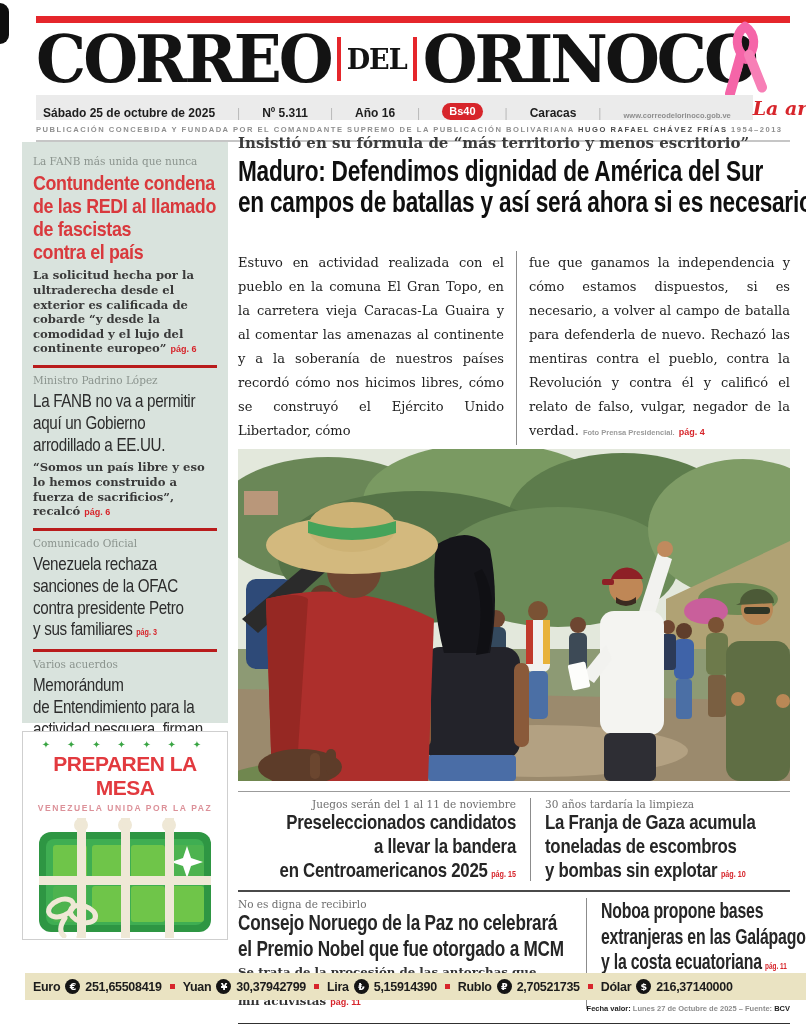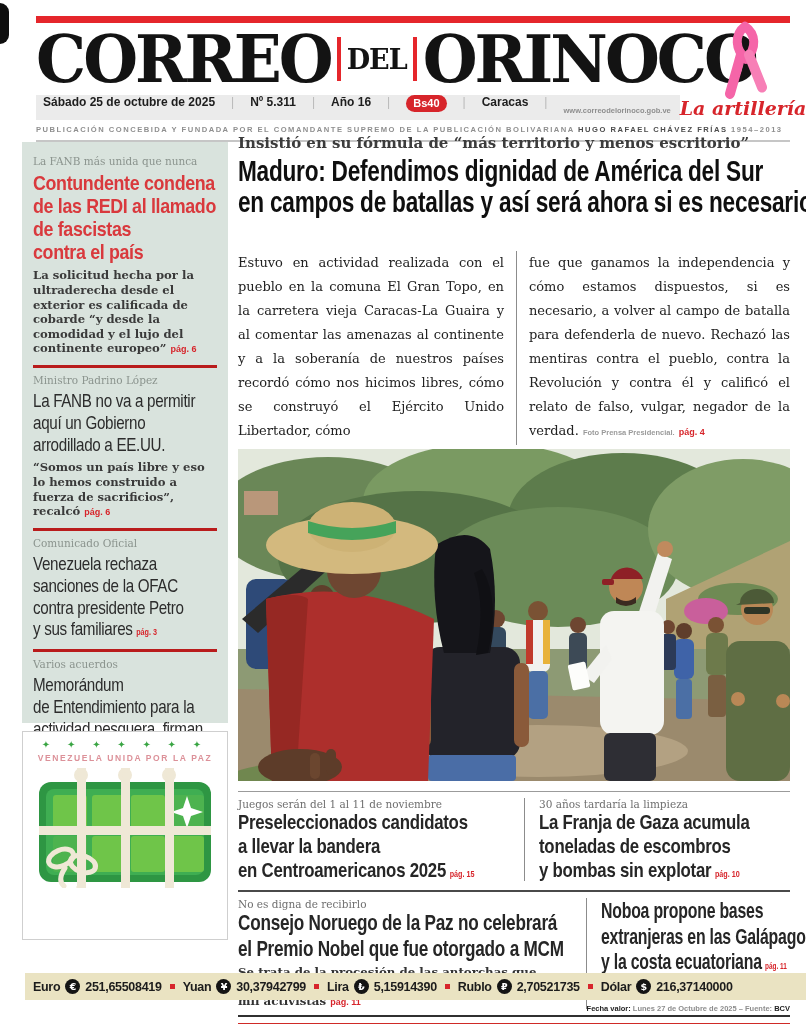--- a/index.html
+++ b/index.html
@@ -11,21 +11,21 @@
   .topbar{position:absolute;left:36px;top:16px;width:754px;height:7px;background:#e5262b;}
   .mast{position:absolute;left:36px;top:26px;width:754px;height:66px;display:flex;align-items:center;}
   .mast-title{display:flex;align-items:center;font-family:"DejaVu Serif",serif;font-weight:bold;color:#131313;}
   .mast-big{font-size:63px;letter-spacing:-3px;line-height:1;transform:scaleY(1.05);}
   .redbar{width:4px;height:44px;background:#e5262b;margin:0 6px;}
   .mast-del{font-size:27px;letter-spacing:-1px;}
   .mast-orinoco{position:relative;}
   .ribbon{position:absolute;right:-12px;top:-6px;}
 
   .dateline{position:absolute;left:36px;top:95px;width:754px;height:25px;display:flex;align-items:center;}
-  .datebox{display:flex;align-items:flex-start;background:#ebebeb;height:25px;padding:0 9px 0 7px;gap:16px;
+  .datebox{display:flex;align-items:flex-end;background:#ebebeb;height:25px;padding:0 22px 0 7px;gap:22px;
            font-weight:bold;font-size:12px;color:#1d1d1d;white-space:nowrap;}
   .dsep{color:#b9b9b9;font-weight:normal;font-size:12px;}
   .badge{background:#d7252b;color:#fff;border-radius:11px;padding:2px 7px 3px;font-size:11px;font-weight:bold;}
   .site{font-size:7.5px;color:#8e8e8e;margin-top:11px;}
   .slogan{margin-left:auto;font-family:"DejaVu Serif",serif;font-style:italic;font-weight:bold;
           font-size:19px;color:#d7252b;white-space:nowrap;}
   .founder{position:absolute;left:36px;top:125px;width:754px;font-size:7.6px;letter-spacing:1.5px;
            color:#8f8f8f;font-weight:bold;white-space:nowrap;border-bottom:2px solid #c6c6c6;padding-bottom:6px;}
   .founder b{color:#4c4c4c;}
 
@@ -66,23 +66,23 @@
   .m-col1{width:266px;padding-right:12px;border-right:1px solid #8c8c8c;}
   .m-col2{width:261px;padding-left:12px;}
   .credit{font-size:7.5px;color:#9a9a9a;font-weight:bold;font-family:"Liberation Sans",sans-serif;}
 
   .photo{margin-top:4px;width:552px;height:332px;}
   .rule-thin{border-top:1.5px solid #9b9b9b;margin-top:6px;}
   .rule-dark{border-top:2px solid #4a4a4a;}
   .rule-darker{border-top:2.5px solid #303030;}
 
   .row1{display:flex;padding:6px 0 9px;}
-  .r1l{width:278px;padding-right:8px;border-right:1px solid #8c8c8c;}
+  .r1l{width:278px;padding-right:14px;border-right:1px solid #8c8c8c;text-align:right;}
   .r1r{padding-left:14px;flex:1;}
-  .row2{display:flex;padding:6px 0 6px;}
+  .row2{display:flex;padding:6px 0 14px;}
   .r2l{width:334px;padding-right:14px;border-right:1px solid #8c8c8c;}
   .r2r{padding-left:14px;flex:1;}
   .r-kicker{font-family:"DejaVu Serif",serif;font-size:10.5px;color:#6f6f6f;}
   .r-h{font-size:21px;font-weight:bold;letter-spacing:-0.3px;line-height:1.14;color:#262626;margin-top:3px;}
   .r2-h{font-size:22px;font-weight:bold;letter-spacing:-0.3px;line-height:1.14;color:#262626;margin-top:3px;}
   .r-body{font-family:"DejaVu Serif",serif;font-weight:bold;font-size:11.8px;line-height:1.25;color:#333;margin-top:4px;}
 
   .banner{margin-top:6px;background:#cf2a27;color:#fff;padding:5px 14px 10px;position:relative;}
   .banner-kicker{font-family:"DejaVu Serif",serif;font-weight:bold;font-size:11px;color:#7e1215;}
   .banner-h{font-size:30px;font-weight:bold;letter-spacing:-0.3px;margin-top:2px;line-height:1.1;}
@@ -190,20 +190,21 @@
 de Entendimiento para la
 actividad pesquera, firman
 Venezuela y Rusia</span>
         <span class="pg">pág. 7</span>
       </div>
     </div>
   </div>
 
   <div class="ad">
     <div class="sparkles">✦ ✦ ✦ ✦ ✦ ✦ ✦</div>
+    <div class="ad-title">PREPAREN LA MESA</div>
     <div class="ad-tag">VENEZUELA UNIDA POR LA PAZ</div>
     <svg class="gift" width="184" height="120" viewBox="0 0 184 120">
       <rect x="6" y="14" width="172" height="100" rx="12" fill="#2e9643"></rect>
       <rect x="13" y="21" width="158" height="86" rx="8" fill="#3fae52"></rect>
       <rect x="20" y="27" width="34" height="36" rx="3" fill="#6fc549"></rect>
       <rect x="59" y="27" width="34" height="36" rx="3" fill="#6fc549"></rect>
       <rect x="98" y="27" width="34" height="36" rx="3" fill="#6fc549"></rect>
       <rect x="137" y="27" width="34" height="36" rx="3" fill="#4db34f"></rect>
       <rect x="20" y="68" width="34" height="36" rx="3" fill="#4db34f"></rect>
       <rect x="59" y="68" width="34" height="36" rx="3" fill="#6fc549"></rect>

